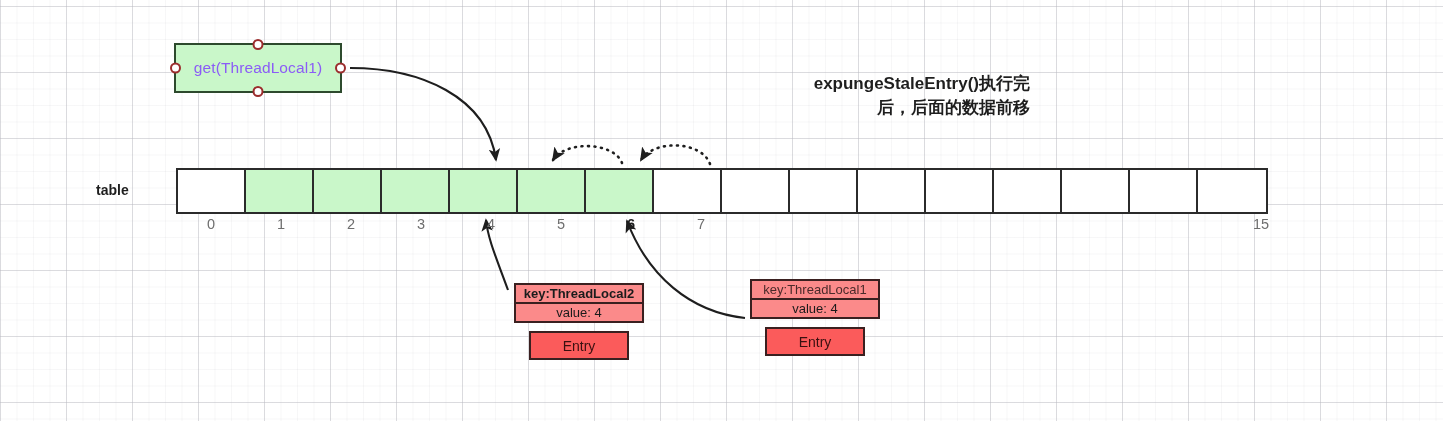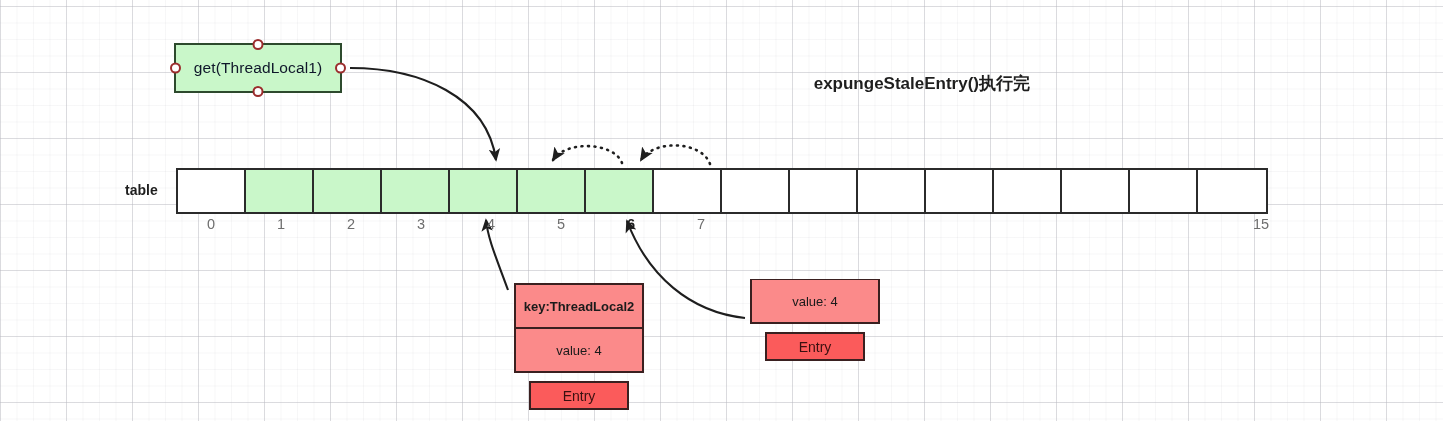--- a/index.html
+++ b/index.html
@@ -48,21 +48,21 @@
     height: 50px;
     background: #c9f7c9;
     border: 2px solid #2d4a2d;
     box-sizing: border-box;
     display: flex;
     align-items: center;
     justify-content: center;
   }
   .method-box .label {
     font-size: 15.5px;
-    color: #0f172a;
+    color: #8b5cf6;
     white-space: nowrap;
     letter-spacing: .1px;
   }
   .handle {
     position: absolute;
     width: 11px;
     height: 11px;
     border-radius: 50%;
     background: #ffffff;
     border: 2px solid #9b2d2d;
@@ -82,21 +82,21 @@
     text-align: right;
     font-size: 17px;
     font-weight: bold;
     color: #1e1e1e;
     line-height: 1.42;
   }
 
   
   .table-label {
     position: absolute;
-    left: 125px;
+    left: 96px;
     top: 182px;
     font-size: 14px;
     font-weight: bold;
     color: #1e1e1e;
   }
   #table-array {
     position: absolute;
     left: 176px;
     top: 168px;
     display: flex;
@@ -144,21 +144,21 @@
   }
 
   
   .entry-card {
     position: absolute;
     width: 130px;
   }
   .entry-card .row {
     border: 2px solid #3a2020;
     box-sizing: border-box;
-    height: 45px;
+    height: 20px;
     display: flex;
     align-items: center;
     justify-content: center;
     background: #fb8a8a;
     font-size: 13px;
     color: #1b1b1b;
   }
   .entry-card .row.key { border-bottom-width: 1px; }
   .entry-card .row.value { border-top-width: 1px; font-weight: normal; }
   .entry-card .row.key.bold { font-weight: bold; }
@@ -208,20 +208,21 @@
   <div class="method-box">
     <span class="label">get(ThreadLocal1)</span>
     <span class="handle left"></span>
     <span class="handle right"></span>
     <span class="handle top"></span>
     <span class="handle bottom"></span>
   </div>
 
   <div class="title">
     <div>expungeStaleEntry()执行完</div>
+    <div>后，后面的数据前移</div>
   </div>
 
   <div class="table-label">table</div>
   <div id="table-array">
       <div class="cell"></div>
       <div class="cell filled"></div>
       <div class="cell filled"></div>
       <div class="cell filled"></div>
       <div class="cell filled"></div>
       <div class="cell filled"></div>
@@ -258,17 +259,18 @@
   <div class="note">
   </div>
 
   <div class="entry-card" id="entry-threadlocal2">
     <div class="row key bold">key:ThreadLocal2</div>
     <div class="row value">value: 4</div>
     <div class="footer">Entry</div>
   </div>
 
   <div class="entry-card" id="entry-threadlocal1">
+    <div class="row key plain">key:ThreadLocal1</div>
     <div class="row value">value: 4</div>
     <div class="footer">Entry</div>
   </div>
 
 </div>
 
 </body></html>

